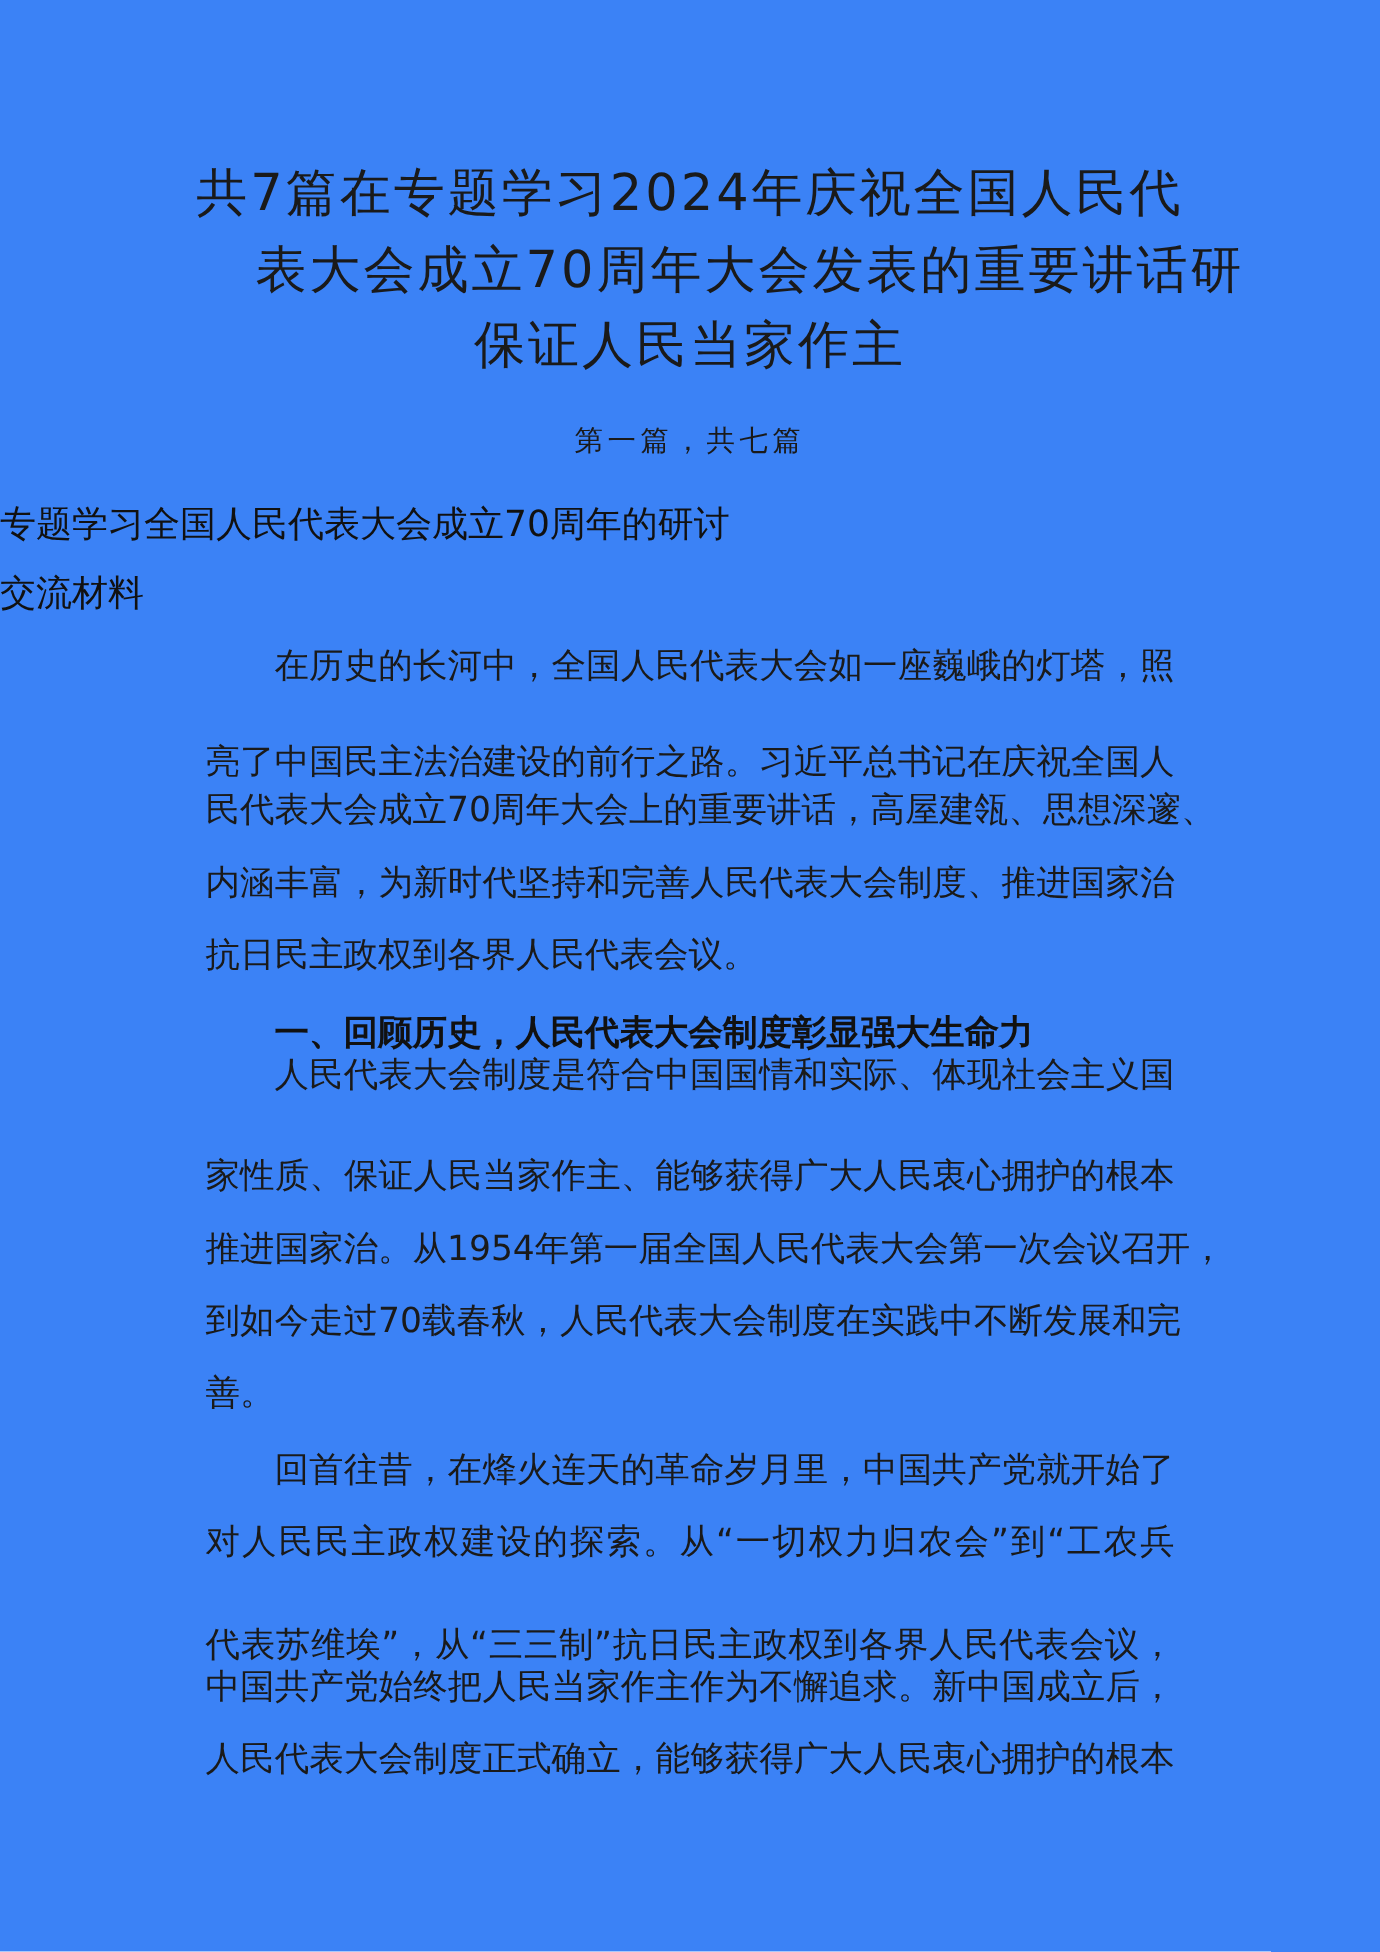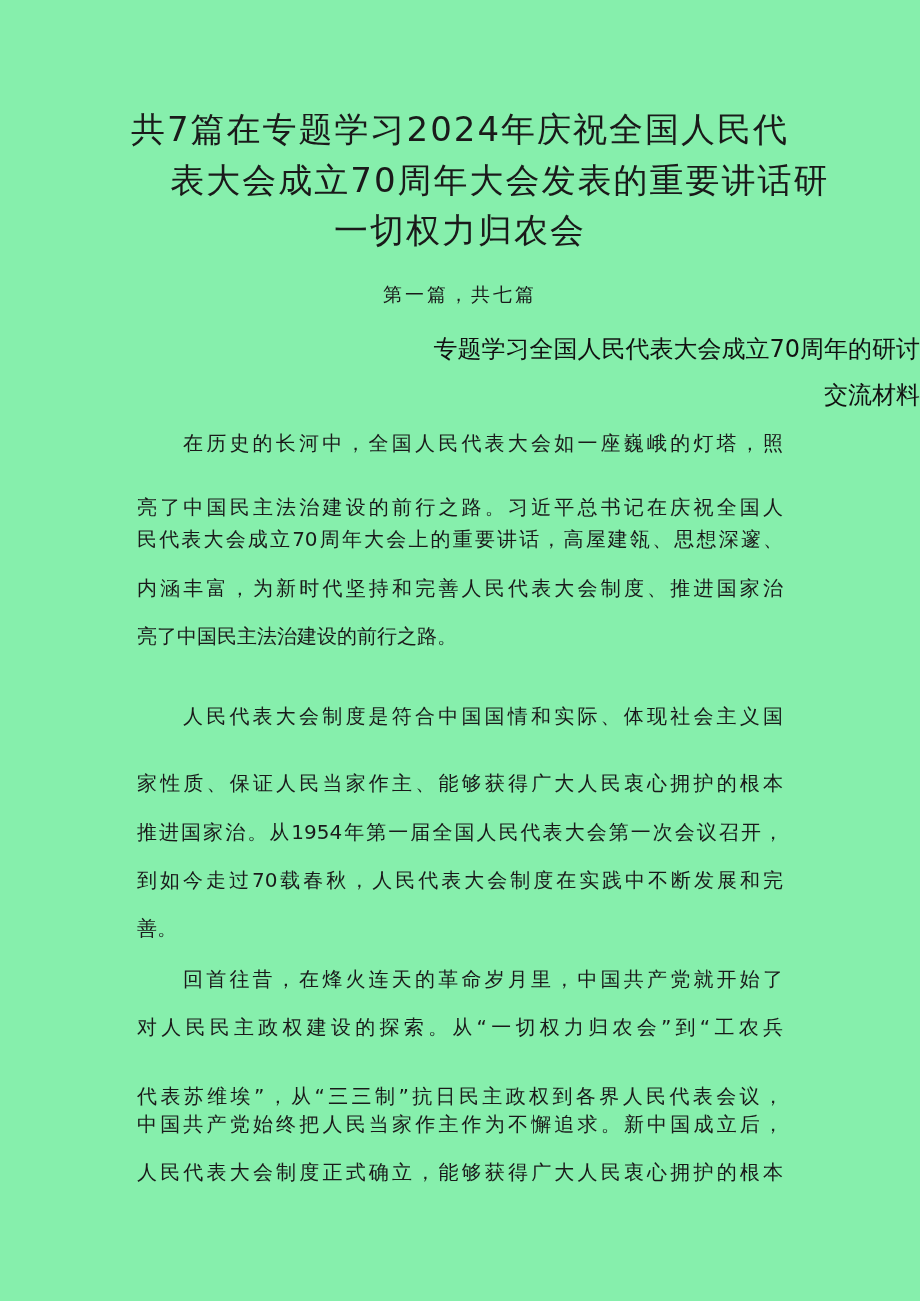--- a/index.html
+++ b/index.html
@@ -13,21 +13,21 @@
       position: relative;
       overflow: hidden;
       font-family: "DejaVu Sans", "Liberation Sans", sans-serif;
       color: #111111;
     }
     .page {
       position: absolute;
       left: 0; top: 0;
       width: 920px;
       height: 1301px;
-      background: #86efac;
+      background: #3b82f6;
     }
     .line {
       position: absolute;
       white-space: nowrap;
       line-height: 1;
     }
     .title-line {
       left: 0;
       width: 920px;
       text-align: center;
@@ -41,28 +41,28 @@
       width: 920px;
       text-align: center;
       font-size: 19px;
       letter-spacing: 3px;
       font-family: "DejaVu Serif", "Liberation Serif", serif;
       color: #1a1a1a;
     }
     .heading-line {
       left: 0;
       width: 920px;
-      text-align: right;
+      text-align: left;
       font-size: 24px;
       color: #111111;
     }
     .body-line {
       left: 137px;
       width: 646px;
-      font-size: 20px;
+      font-size: 23px;
       color: #1a1a1a;
       text-align: justify;
       text-align-last: justify;
     }
     .body-line.indent {
       left: 183px;
       width: 600px;
     }
     .body-line.last {
       text-align-last: left;
@@ -75,38 +75,39 @@
     }
   </style>
 </head>
 <body>
 
 <div class="page">
 
   <div>
     <div class="line title-line" style="top:112px;">共7篇在专题学习2024年庆祝全国人民代</div>
     <div class="line title-line" style="top:163px;padding-left:40px;">表大会成立70周年大会发表的重要讲话研</div>
-    <div class="line title-line" style="top:213px;">一切权力归农会</div>
+    <div class="line title-line" style="top:213px;">保证人民当家作主</div>
   </div>
 
   <div class="line subtitle-line" style="top:285px;">第一篇，共七篇</div>
 
   <div>
     <div class="line heading-line" style="top:337px;">专题学习全国人民代表大会成立70周年的研讨</div>
     <div class="line heading-line" style="top:383px;">交流材料</div>
   </div>
 
   <div>
     <div class="line body-line indent" style="top:433px;">在历史的长河中，全国人民代表大会如一座巍峨的灯塔，照</div>
     <div class="line body-line" style="top:497px;">亮了中国民主法治建设的前行之路。习近平总书记在庆祝全国人</div>
     <div class="line body-line" style="top:529px;">民代表大会成立70周年大会上的重要讲话，高屋建瓴、思想深邃、</div>
     <div class="line body-line" style="top:578px;">内涵丰富，为新时代坚持和完善人民代表大会制度、推进国家治</div>
-    <div class="line body-line last" style="top:626px;">亮了中国民主法治建设的前行之路。</div>
+    <div class="line body-line last" style="top:626px;">抗日民主政权到各界人民代表会议。</div>
   </div>
 
+  <div class="line section-heading" style="top:678px;">一、回顾历史，人民代表大会制度彰显强大生命力</div>
 
   <div>
     <div class="line body-line indent" style="top:706px;">人民代表大会制度是符合中国国情和实际、体现社会主义国</div>
     <div class="line body-line" style="top:773px;">家性质、保证人民当家作主、能够获得广大人民衷心拥护的根本</div>
     <div class="line body-line" style="top:822px;">推进国家治。从1954年第一届全国人民代表大会第一次会议召开，</div>
     <div class="line body-line" style="top:870px;">到如今走过70载春秋，人民代表大会制度在实践中不断发展和完</div>
     <div class="line body-line last" style="top:918px;">善。</div>
   </div>
 
   <div>

